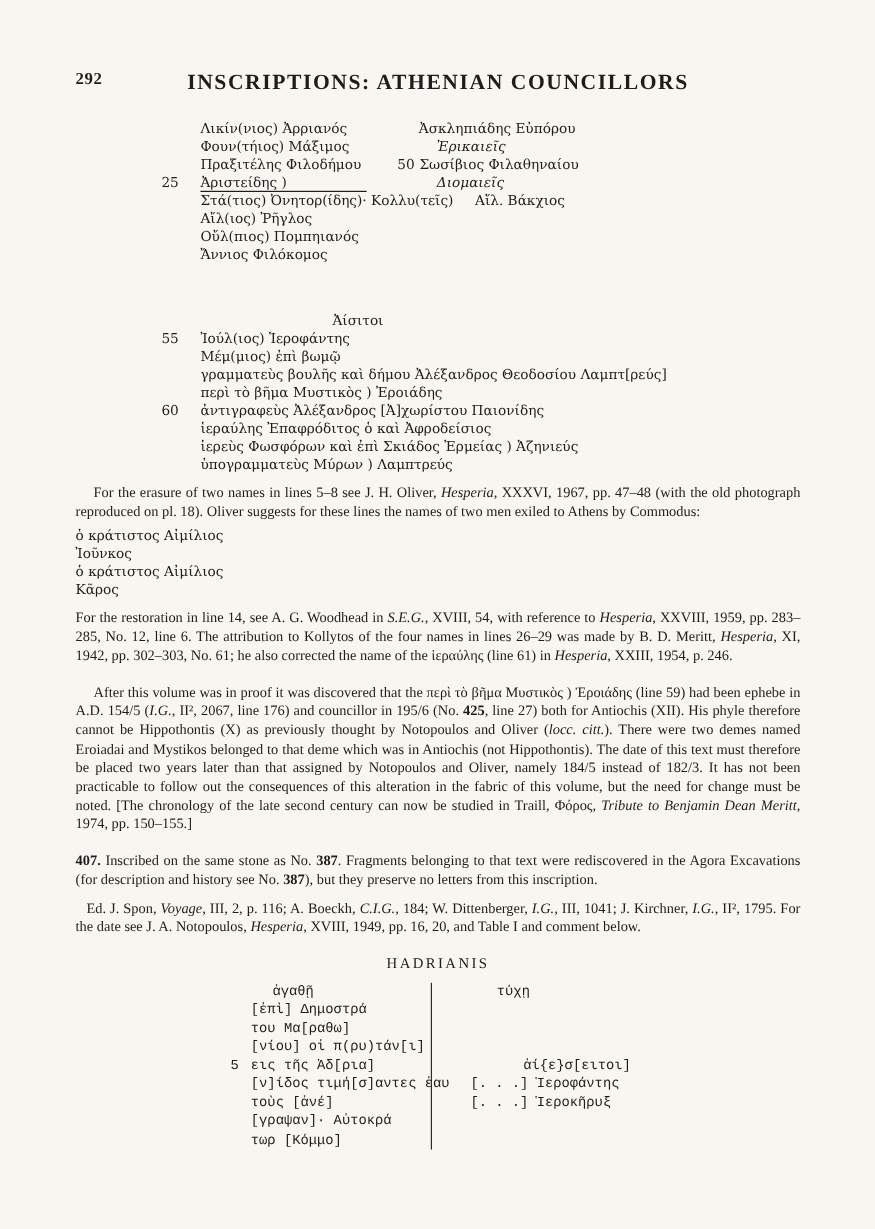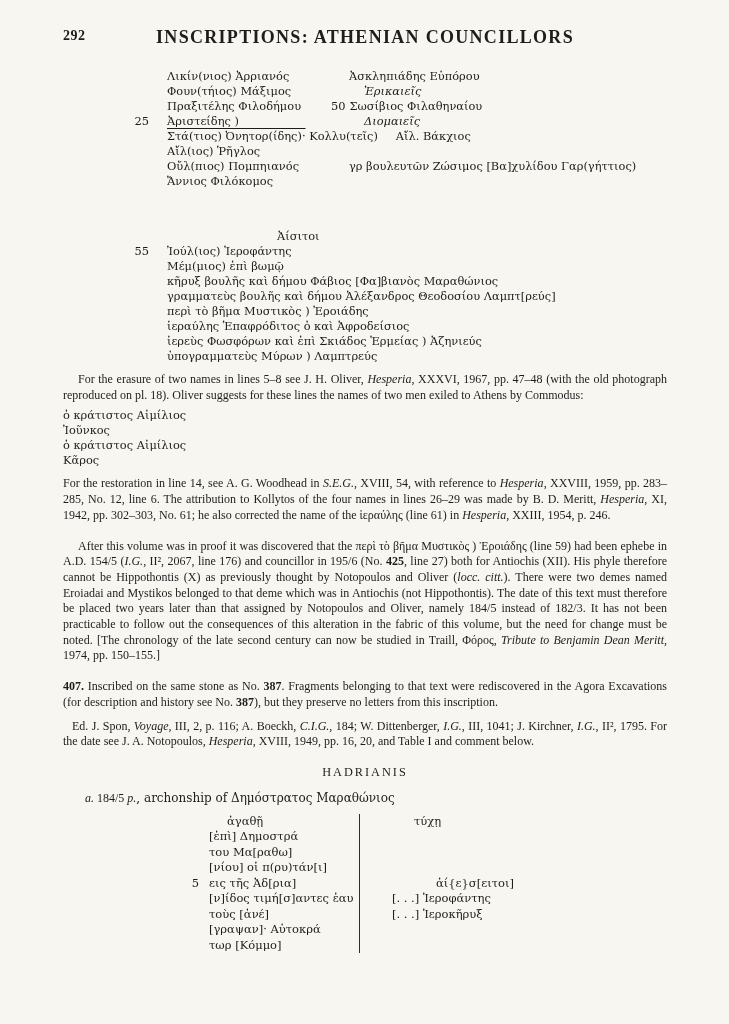--- a/index.html
+++ b/index.html
@@ -2,21 +2,21 @@
 <html><head>
 <meta charset="utf-8">
 <title>Page 292</title>
 <style>
   html,body{margin:0;padding:0;}
   body{
     width:729px;height:1024px;overflow:hidden;
     background:#f8f6f1;color:#1d1d1d;
     font-family:"Liberation Serif","DejaVu Serif",serif;
   }
-  .page{box-sizing:border-box;width:729px;height:1024px;padding:27px 62px 0 63px;}
+  .page{box-sizing:border-box;width:729px;height:1024px;padding:58px 62px 0 63px;}
 
   
   .pagehead{position:relative;height:20px;margin-bottom:22px;}
   .pageno{position:absolute;left:0;top:1px;font-weight:bold;font-size:14px;letter-spacing:.5px;}
   .booktitle{text-align:center;font-size:18px;font-weight:bold;letter-spacing:1.3px;}
 
   
   .greek{font-family:"DejaVu Serif",serif;}
   .insc{font-size:11.4px;line-height:15px;}
   .irow{display:flex;white-space:nowrap;}
@@ -37,21 +37,21 @@
   .quote{margin:5px 30px 4px 0;font-size:11.4px;line-height:15px;}
   i{font-style:italic;}
   b{font-weight:bold;}
 
   
   .tribe{margin-top:15px;text-align:center;font-size:12.3px;letter-spacing:2px;}
   .dateline{margin:11px 0 0 22px;font-size:12px;}
 
   .binsc{display:flex;margin-top:8px;font-size:11.5px;line-height:15.5px;}
   .bleft{margin-left:122px;width:175px;border-right:1px solid #2e2e2e;box-sizing:border-box;}
-  .brow{display:flex;height:15.5px;white-space:nowrap;}
+  .brow{display:flex;height:15.5px;white-space:nowrap;font-family:Liberation Mono, monospace;}
   .bnum{flex:0 0 14px;text-align:right;}
   .btext{margin-left:10px;}
   .ind-agathe{padding-left:18px;}
   .bright{padding-left:32px;}
   .bright .brow{display:block;}
   .ind-tyche{padding-left:22px;}
   .ind-ais{padding-left:44px;}
 </style>
 </head>
 <body>
@@ -98,50 +98,52 @@
     <div class="irow">
       <span class="lnum"></span>
       <span class="lcol">Αἴλ(ιος) Ῥῆγλος</span>
       <span class="rnum"></span>
       <span class="rcol"></span>
     </div>
     <div class="irow">
       <span class="lnum"></span>
       <span class="lcol">Οὔλ(πιος) Πομπηιανός</span>
       <span class="rnum"></span>
-      <span class="rcol">γρ βουλευτῶν Ζώσιμος [Βα]χυλίδου Γαρ(γήττιος)</span>
     </div>
     <div class="irow">
       <span class="lnum"></span>
       <span class="lcol">Ἄννιος Φιλόκομος</span>
       <span class="rnum"></span>
       <span class="rcol"></span>
     </div>
 
     <div class="aisitoi greek">Ἀίσιτοι</div>
 
     <div class="irow">
       <span class="lnum">55</span>
       <span class="stext">Ἰούλ(ιος) Ἱεροφάντης</span>
     </div>
     <div class="irow">
       <span class="lnum"></span>
       <span class="stext">Μέμ(μιος) ἐπὶ βωμῷ</span>
     </div>
     <div class="irow">
       <span class="lnum"></span>
-      <span class="stext">κῆρυξ βουλῆς καὶ δήμου Φάβιος [Φα]βιανὸς Μαραθώνιος</span>
     </div>
     <div class="irow">
       <span class="lnum"></span>
       <span class="stext">γραμματεὺς βουλῆς καὶ δήμου Ἀλέξανδρος Θεοδοσίου Λαμπτ[ρεύς]</span>
     </div>
     <div class="irow">
       <span class="lnum"></span>
       <span class="stext">περὶ τὸ βῆμα Μυστικὸς ) Ἐροιάδης</span>
+    </div>
+    <div class="irow">
+      <span class="lnum">60</span>
+      <span class="stext">ἀντιγραφεὺς Ἀλέξανδρος [Ἀ]χωρίστου Παιονίδης</span>
     </div>
     <div class="irow">
       <span class="lnum"></span>
       <span class="stext">ἱεραύλης Ἐπαφρόδιτος ὁ καὶ Ἀφροδείσιος</span>
     </div>
     <div class="irow">
       <span class="lnum"></span>
       <span class="stext">ἱερεὺς Φωσφόρων καὶ ἐπὶ Σκιάδος Ἑρμείας ) Ἀζηνιεύς</span>
     </div>
     <div class="irow">
@@ -162,21 +164,20 @@
   <p class="para"><span>For the restoration in line 14, see A. G. Woodhead in </span><i>S.E.G.</i><span>, XVIII, 54, with reference to </span><i>Hesperia</i><span>, XXVIII, 1959, pp. 283–285, No. 12, line 6. The attribution to Kollytos of the four names in lines 26–29 was made by B. D. Meritt, </span><i>Hesperia</i><span>, XI, 1942, pp. 302–303, No. 61; he also corrected the name of the ἱεραύλης (line 61) in </span><i>Hesperia</i><span>, XXIII, 1954, p. 246.</span></p>
 
   <p class="para pindent mt-lg"><span>After this volume was in proof it was discovered that the περὶ τὸ βῆμα Μυστικὸς ) Ἐροιάδης (line 59) had been ephebe in A.D. 154/5 (</span><i>I.G.</i><span>, II², 2067, line 176) and councillor in 195/6 (No. </span><b>425</b><span>, line 27) both for Antiochis (XII). His phyle therefore cannot be Hippothontis (X) as previously thought by Notopoulos and Oliver (</span><i>locc. citt.</i><span>). There were two demes named Eroiadai and Mystikos belonged to that deme which was in Antiochis (not Hippothontis). The date of this text must therefore be placed two years later than that assigned by Notopoulos and Oliver, namely 184/5 instead of 182/3. It has not been practicable to follow out the consequences of this alteration in the fabric of this volume, but the need for change must be noted. [The chronology of the late second century can now be studied in Traill, Φόρος, </span><i>Tribute to Benjamin Dean Meritt</i><span>, 1974, pp. 150–155.]</span></p>
 
   <p class="para mt-lg"><b>407.</b><span> Inscribed on the same stone as No. </span><b>387</b><span>. Fragments belonging to that text were rediscovered in the Agora Excavations (for description and history see No. </span><b>387</b><span>), but they preserve no letters from this inscription.</span></p>
 
   <p class="para pindent-sm"><span>Ed. J. Spon, </span><i>Voyage</i><span>, III, 2, p. 116; A. Boeckh, </span><i>C.I.G.</i><span>, 184; W. Dittenberger, </span><i>I.G.</i><span>, III, 1041; J. Kirchner, </span><i>I.G.</i><span>, II², 1795. For the date see J. A. Notopoulos, </span><i>Hesperia</i><span>, XVIII, 1949, pp. 16, 20, and Table I and comment below.</span></p>
 
   <div class="tribe">HADRIANIS</div>
 
-  <p class="dateline"><i>a.</i><span> 184/5 </span><i>p.</i><span class="greek">, archonship of Δημόστρατος Μαραθώνιος</span></p>
 
   <div class="binsc greek">
     <div class="bleft">
       <div class="brow">
           <span class="bnum"></span>
           <span class="btext ind-agathe">ἀγαθῇ</span>
         </div>
       <div class="brow">
           <span class="bnum"></span>
           <span class="btext">[ἐπὶ] Δημοστρά</span>

